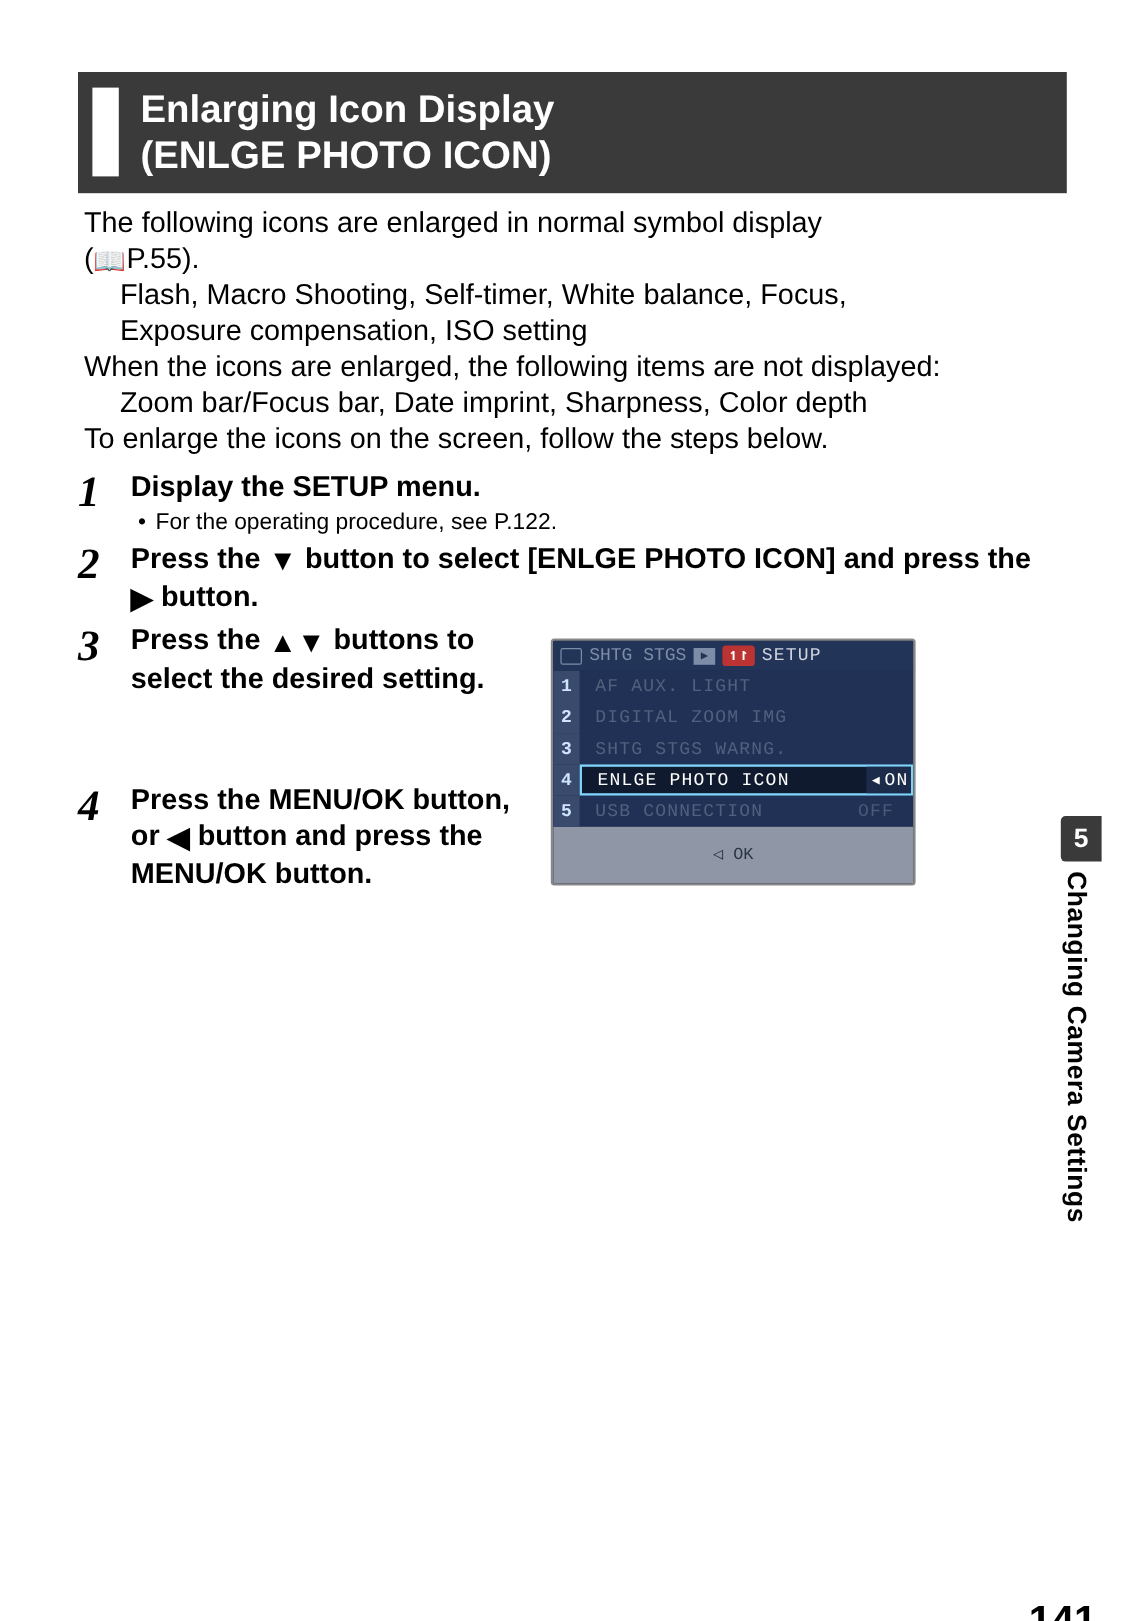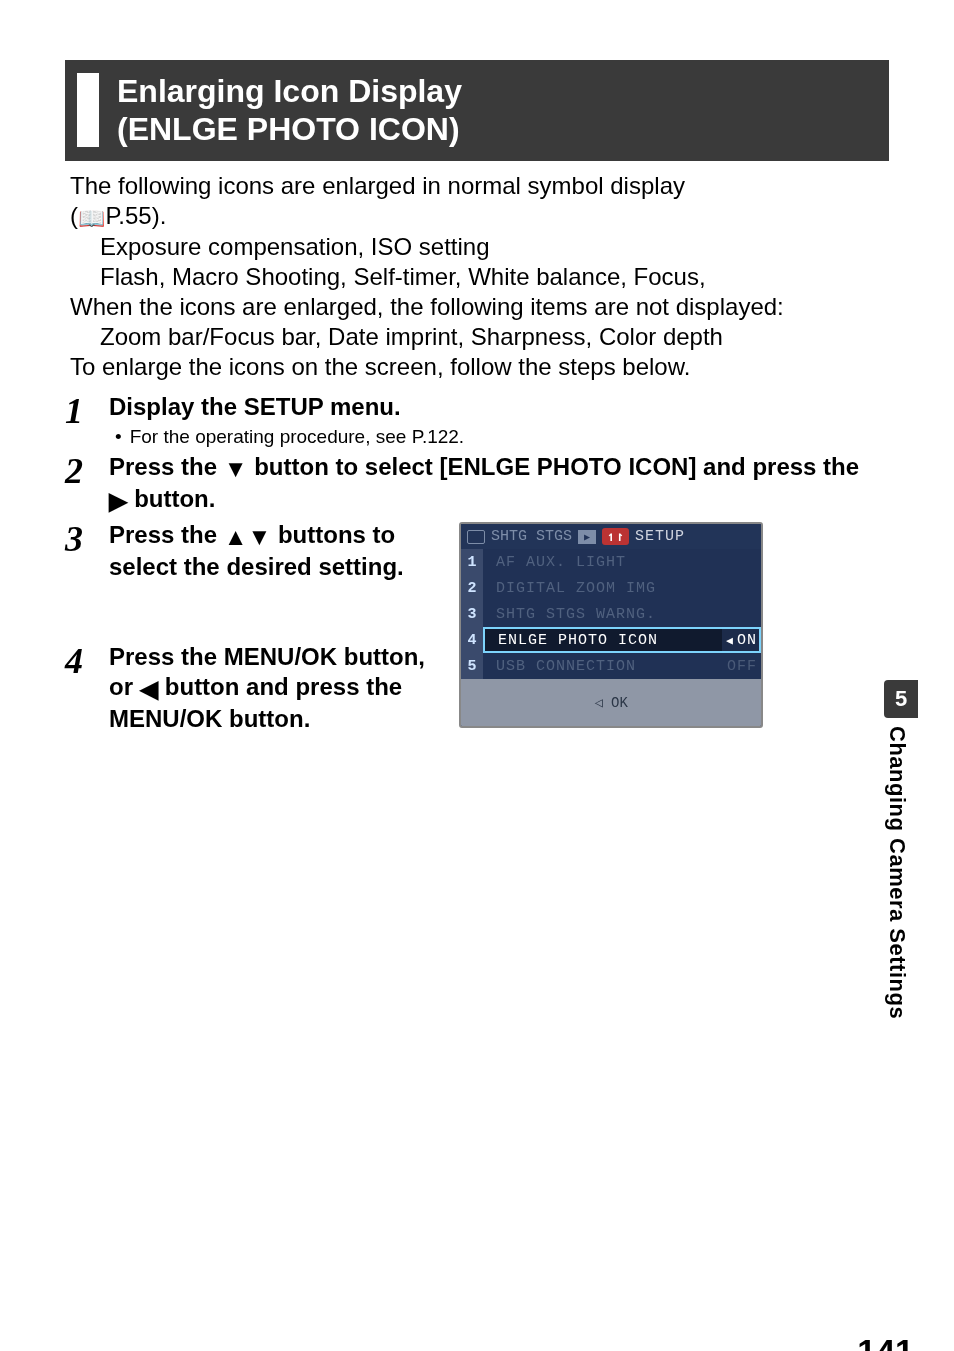--- a/index.html
+++ b/index.html
@@ -99,21 +99,21 @@
   .shot {
     border: 2px solid #888;
     border-radius: 3px;
     width: 300px;
     font-family: "Courier New", monospace;
     font-size: 16px;
     overflow: hidden;
     background: #1b2a4a;
     color: #cfd6e6;
     user-select: none;
-    margin-top: 2px;
+    margin-top: 13px;
   }
   .shot-tabs {
     display: flex;
     align-items: center;
     background: #223458;
     padding: 4px 6px;
     gap: 6px;
     color: #7d8da8;
     font-size: 15px;
   }
@@ -181,21 +181,21 @@
     position: relative;
   }
   .shot-row.sel .val {
     position:absolute; right:-2px; top:-2px; bottom:-2px;
     background:#1c2b4a;
     color:#fff;
     display:flex; align-items:center; gap:3px;
     padding: 0 4px;
   }
   .shot-row .off-val {
-    position:absolute; right:4px;
+    position:absolute; right:16px;
     color: #4a5a78;
   }
   .shot-footer {
     background: #8f97a6;
     color: #2a3546;
     font-size: 14px;
     text-align: center;
     padding: 15px 0;
   }
 
@@ -252,22 +252,22 @@
     <div class="marker"></div>
     <div class="title">
       <span>Enlarging Icon Display</span><br>
       <span>(ENLGE PHOTO ICON)</span>
     </div>
   </div>
 
   <div class="body-text">
     <span>The following icons are enlarged in normal symbol display</span><br>
     <span>(</span><span class="book-icon">📖</span><span>P.55</span><span>).</span><br>
+    <span class="indent">Flash, Macro Shooting, Self-timer, White balance, Focus,</span>
     <span class="indent">Exposure compensation, ISO setting</span>
-    <span class="indent">Flash, Macro Shooting, Self-timer, White balance, Focus,</span>
     <span>When the icons are enlarged, the following items are not displayed:</span><br>
     <span class="indent">Zoom bar/Focus bar, Date imprint, Sharpness, Color depth</span>
     <span>To enlarge the icons on the screen, follow the steps below.</span>
   </div>
 
   <div class="steps">
 
     <div class="step">
       <div class="step-num">1</div>
       <div class="step-body">

